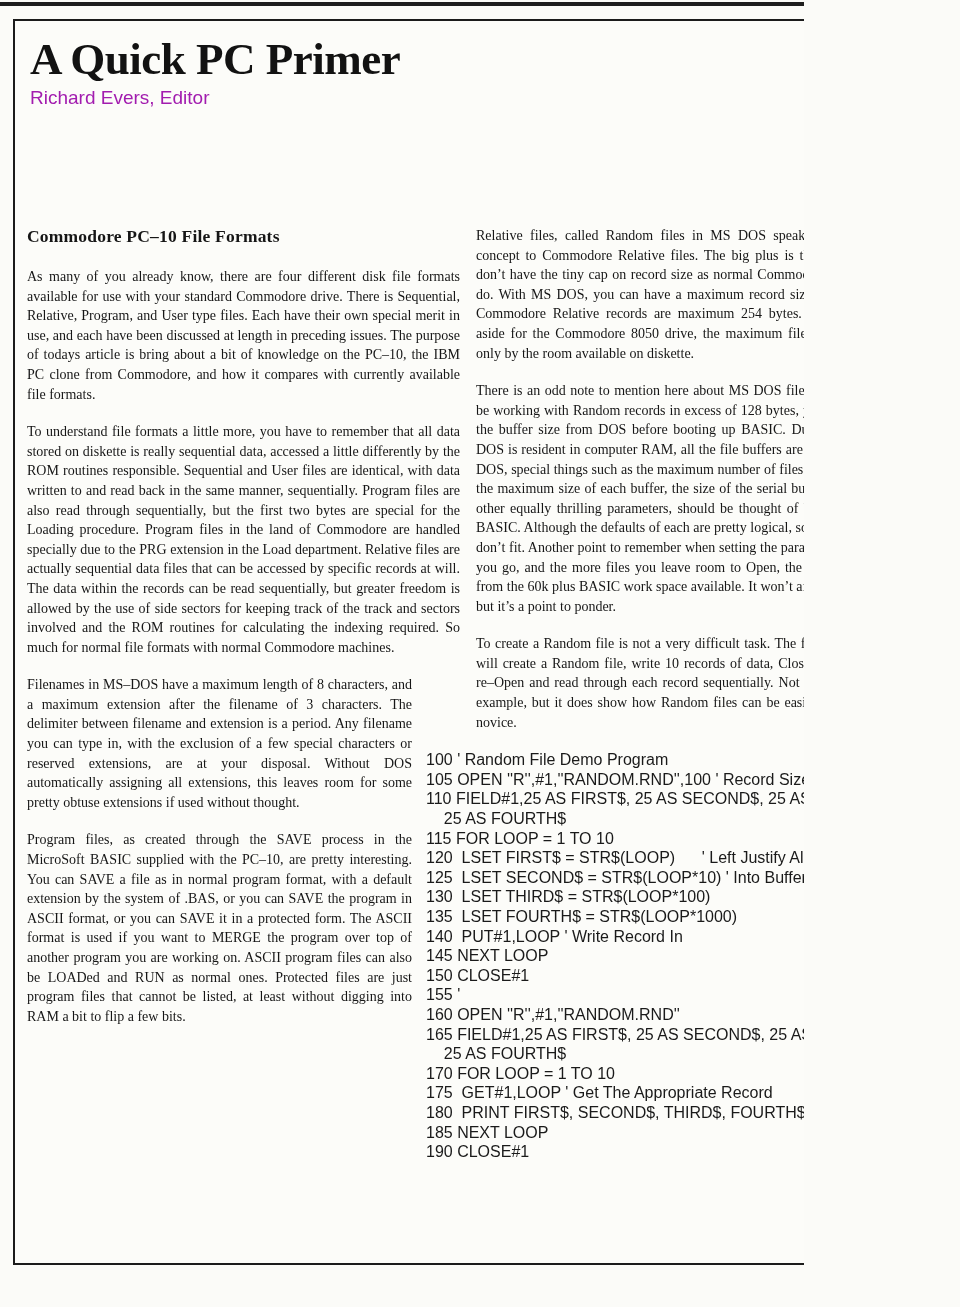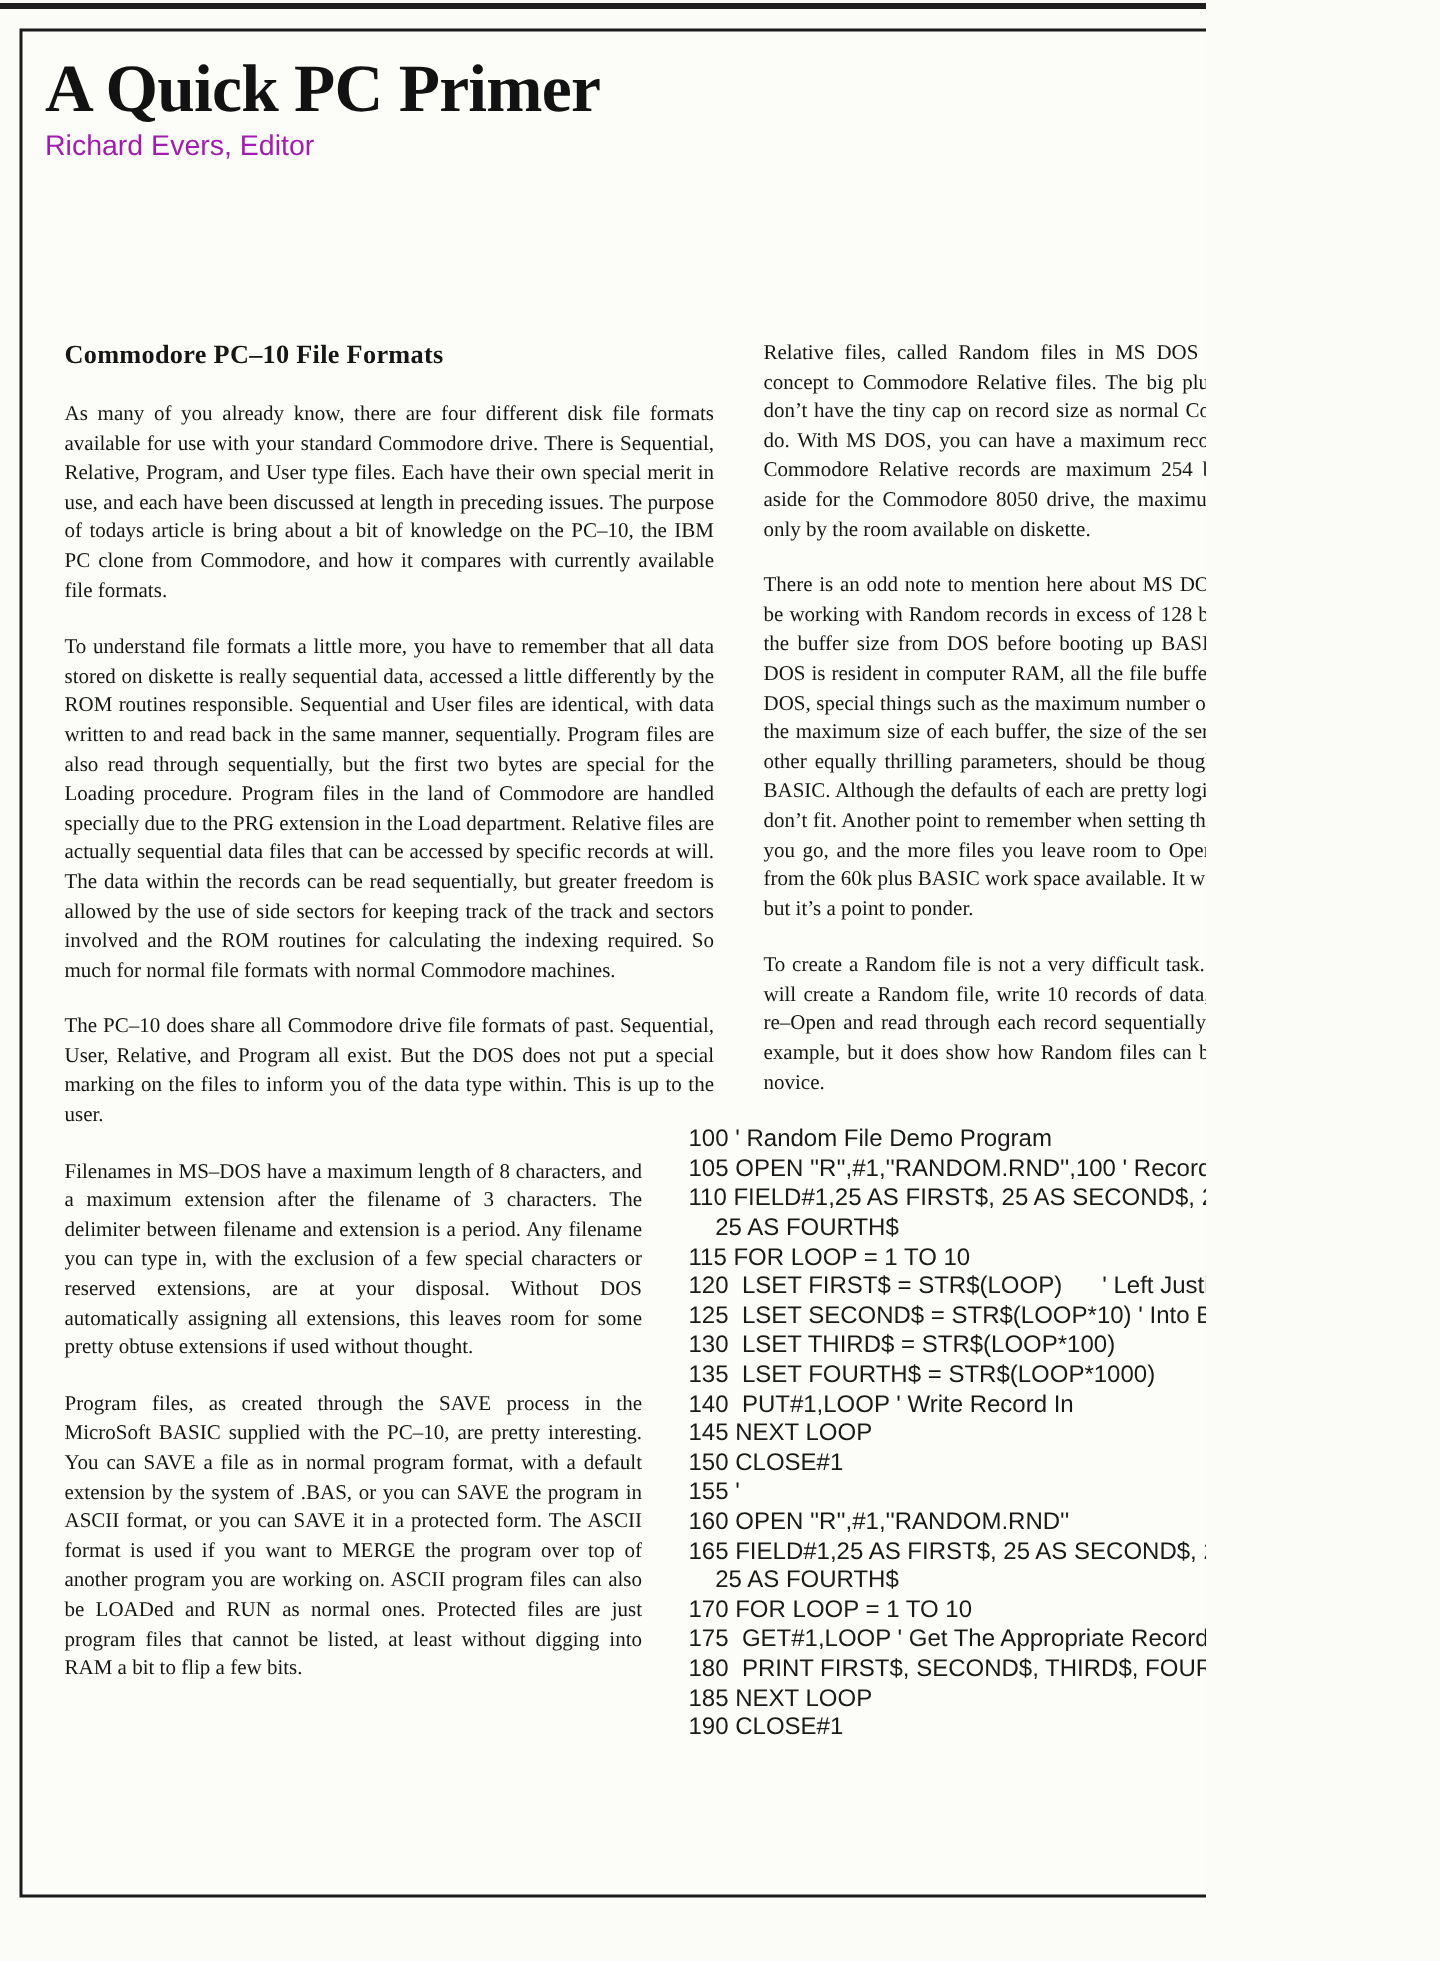--- a/index.html
+++ b/index.html
@@ -48,22 +48,21 @@
     color: #121212;
   }
   .byline {
     margin-top: 5px;
     font-family: "Liberation Sans", sans-serif;
     font-size: 19px;
     color: #a21caf;
   }
   .columns {
     display: flex;
-    gap: 17px;
-    padding: 0 11px 0 28px;
+    padding: 0 11px 0 12px;
     margin-top: 117px;
   }
   .col-left  { width: 449px; flex: 0 0 auto; }
   .col-right { width: 447px; flex: 0 0 auto; }
   h2.section-heading {
     margin: 0 0 20px 0;
     font-size: 17.5px;
     font-weight: bold;
     letter-spacing: 0.2px;
   }
@@ -119,21 +118,20 @@
       <h1 class="title">A Quick PC Primer</h1>
       <div class="byline">Richard Evers, Editor</div>
     </header>
 
     <div class="columns">
 
       <div class="col-left">
         <h2 class="section-heading">Commodore PC–10 File Formats</h2>
         <p class="body-par">As many of you already know, there are four different disk file formats available for use with your standard Commodore drive. There is Sequential, Relative, Program, and User type files. Each have their own special merit in use, and each have been discussed at length in preceding issues. The purpose of todays article is bring about a bit of knowledge on the PC–10, the IBM PC clone from Commodore, and how it compares with currently available file formats.</p>
         <p class="body-par">To understand file formats a little more, you have to remember that all data stored on diskette is really sequential data, accessed a little differently by the ROM routines responsible. Sequential and User files are identical, with data written to and read back in the same manner, sequentially. Program files are also read through sequentially, but the first two bytes are special for the Loading procedure. Program files in the land of Commodore are handled specially due to the PRG extension in the Load department. Relative files are actually sequential data files that can be accessed by specific records at will. The data within the records can be read sequentially, but greater freedom is allowed by the use of side sectors for keeping track of the track and sectors involved and the ROM routines for calculating the indexing required. So much for normal file formats with normal Commodore machines.</p>
-        <p class="body-par">The PC–10 does share all Commodore drive file formats of past. Sequential, User, Relative, and Program all exist. But the DOS does not put a special marking on the files to inform you of the data type within. This is up to the user.</p>
         <p class="body-par narrow">Filenames in MS–DOS have a maximum length of 8 characters, and a maximum extension after the filename of 3 characters. The delimiter between filename and extension is a period. Any filename you can type in, with the exclusion of a few special characters or reserved extensions, are at your disposal. Without DOS automatically assigning all extensions, this leaves room for some pretty obtuse extensions if used without thought.</p>
         <p class="body-par narrow">Program files, as created through the SAVE process in the MicroSoft BASIC supplied with the PC–10, are pretty interesting. You can SAVE a file as in normal program format, with a default extension by the system of .BAS, or you can SAVE the program in ASCII format, or you can SAVE it in a protected form. The ASCII format is used if you want to MERGE the program over top of another program you are working on. ASCII program files can also be LOADed and RUN as normal ones. Protected files are just program files that cannot be listed, at least without digging into RAM a bit to flip a few bits.</p>
       </div>
 
       <div class="col-right">
         <p class="body-par">Relative files, called Random files in MS DOS speak, are identical in concept to Commodore Relative files. The big plus is that Random Files don’t have the tiny cap on record size as normal Commodore Relative files do. With MS DOS, you can have a maximum record size of 32768 bytes. Commodore Relative records are maximum 254 bytes. With both types, aside for the Commodore 8050 drive, the maximum file size is restricted only by the room available on diskette.</p>
         <p class="body-par">There is an odd note to mention here about MS DOS file work. If you will be working with Random records in excess of 128 bytes, you have to set up the buffer size from DOS before booting up BASIC. Due to the fact that DOS is resident in computer RAM, all the file buffers are also. From within DOS, special things such as the maximum number of files Open at any time, the maximum size of each buffer, the size of the serial buffer, and a host of other equally thrilling parameters, should be thought of before booting up BASIC. Although the defaults of each are pretty logical, sometimes they just don’t fit. Another point to remember when setting the parameters. The larger you go, and the more files you leave room to Open, the greater detraction from the 60k plus BASIC work space available. It won’t affect many people, but it’s a point to ponder.</p>
         <p class="body-par">To create a Random file is not a very difficult task. The following program will create a Random file, write 10 records of data, Close up the file, then re–Open and read through each record sequentially. Not a terribly exciting example, but it does show how Random files can be easily attained by the novice.</p>
         <pre class="code">100 ' Random File Demo Program
 105 OPEN ''R'',#1,''RANDOM.RND'',100 ' Record Size Of 100 Bytes

